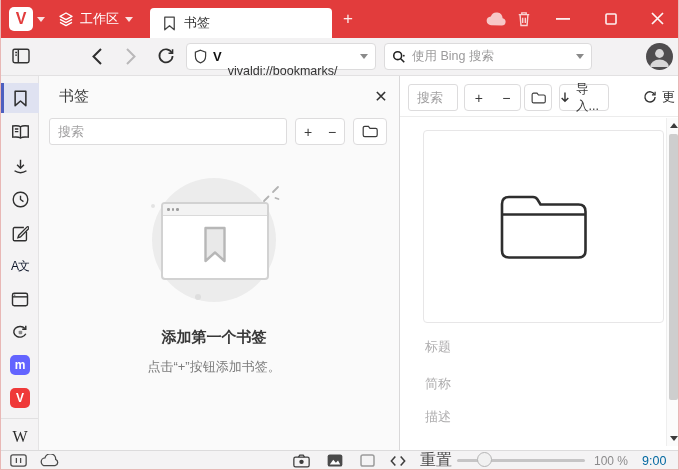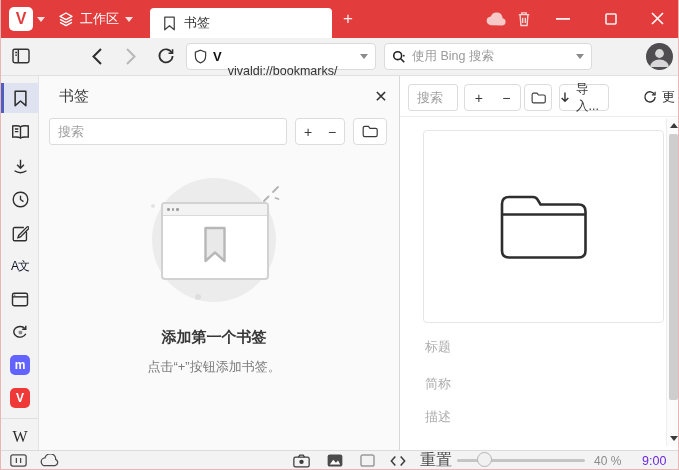--- a/index.html
+++ b/index.html
@@ -71,21 +71,21 @@
   .sb-thumb{position:absolute;left:2px;top:16px;width:9px;height:266px;background:#cecece;border-radius:2px;}
   .sb-arrow{position:absolute;left:3px;width:0;height:0;border-left:4px solid transparent;border-right:4px solid transparent;}
   .sb-up{top:5px;border-bottom:5px solid #3c3c3c;}
   .sb-down{bottom:5px;border-top:5px solid #3c3c3c;}
   
   .statusbar{left:-1px;top:450px;width:679px;height:19px;background:#f4f3f4;border-top:1px solid #dcdbdc;box-sizing:border-box;color:#4c4c4c;}
   .sb-item{position:absolute;top:0;height:19px;display:flex;align-items:center;}
   .slider-track{position:absolute;left:457px;top:8px;width:128px;height:3px;background:#c6c5c6;border-radius:2px;}
   .slider-handle{position:absolute;left:477px;top:1px;width:15px;height:15px;border-radius:50%;background:#f1f1f1;border:1px solid #b5b5b5;box-sizing:border-box;}
   .zoom-label{left:594px;font-size:12px;color:#8c8b8c;}
-  .clock{left:642px;font-size:12.5px;color:#6d28d9;}
+  .clock{left:642px;font-size:12.5px;color:#0369a1;}
   .reset-label{left:420px;font-size:16px;color:#4c4c4c;}
   svg{display:block;}
 </style>
 </head>
 <body>
 
 <div class="window">
 
   <div class="abs titlebar">
     <div class="abs vlogo">V</div>
@@ -375,17 +375,17 @@
       </svg>
     </div>
     <div class="sb-item" style="left:390px;">
       <svg width="16" height="12" viewBox="0 0 18 13" fill="none" stroke="#3d3d3d" stroke-width="1.7">
         <path d="M6 1.5 L1.5 6.5 6 11.5 M12 1.5 L16.5 6.5 12 11.5"></path>
       </svg>
     </div>
     <div class="sb-item reset-label">重置</div>
     <div class="slider-track"></div>
     <div class="slider-handle"></div>
-    <div class="sb-item zoom-label">40 %</div>
+    <div class="sb-item zoom-label">100 %</div>
     <div class="sb-item clock">9:00</div>
   </div>
 
 </div>
 
 </body></html>

